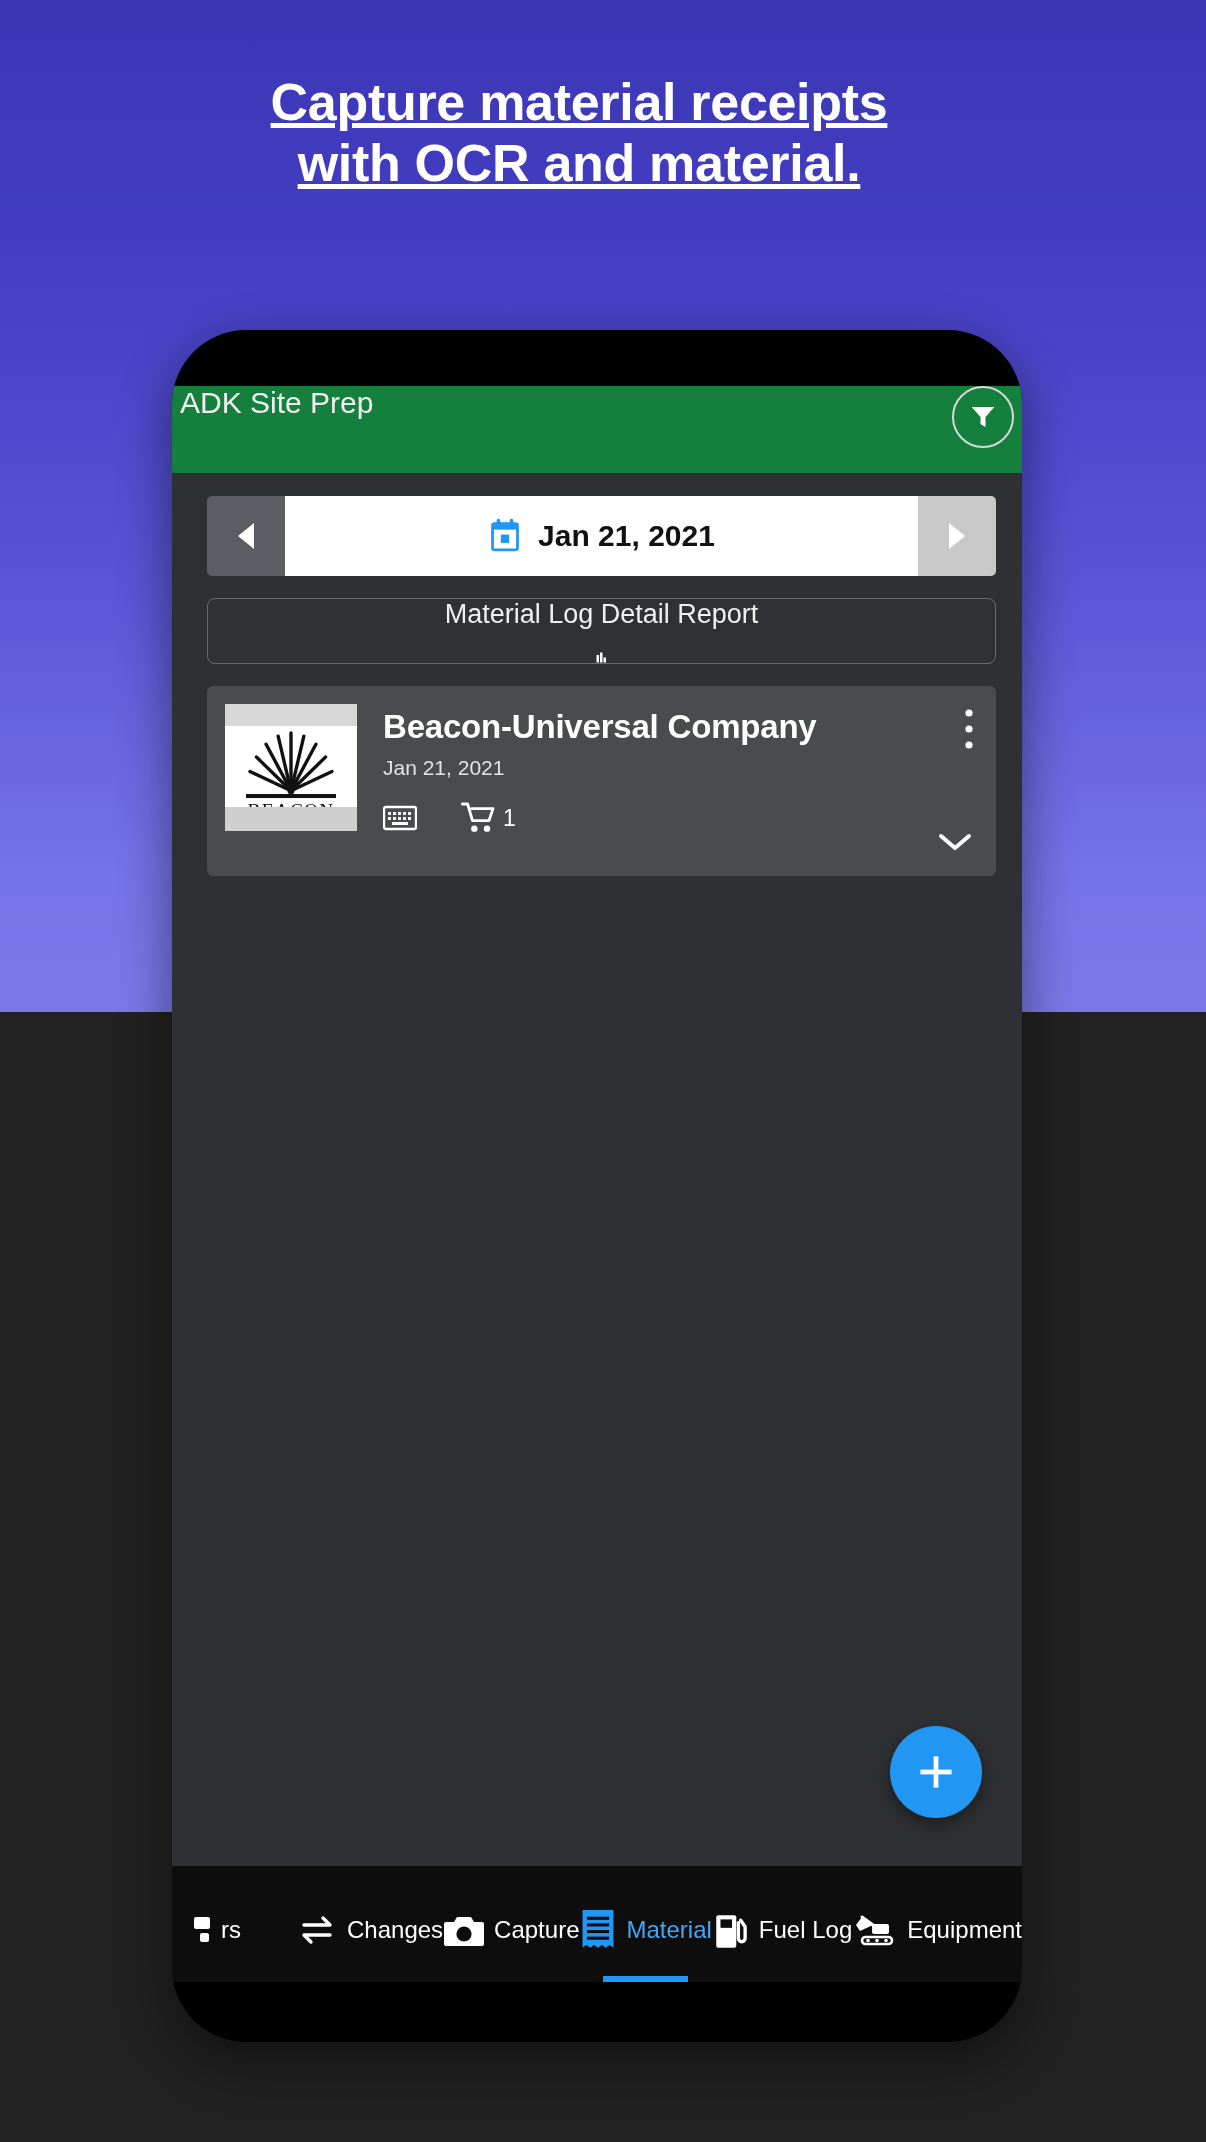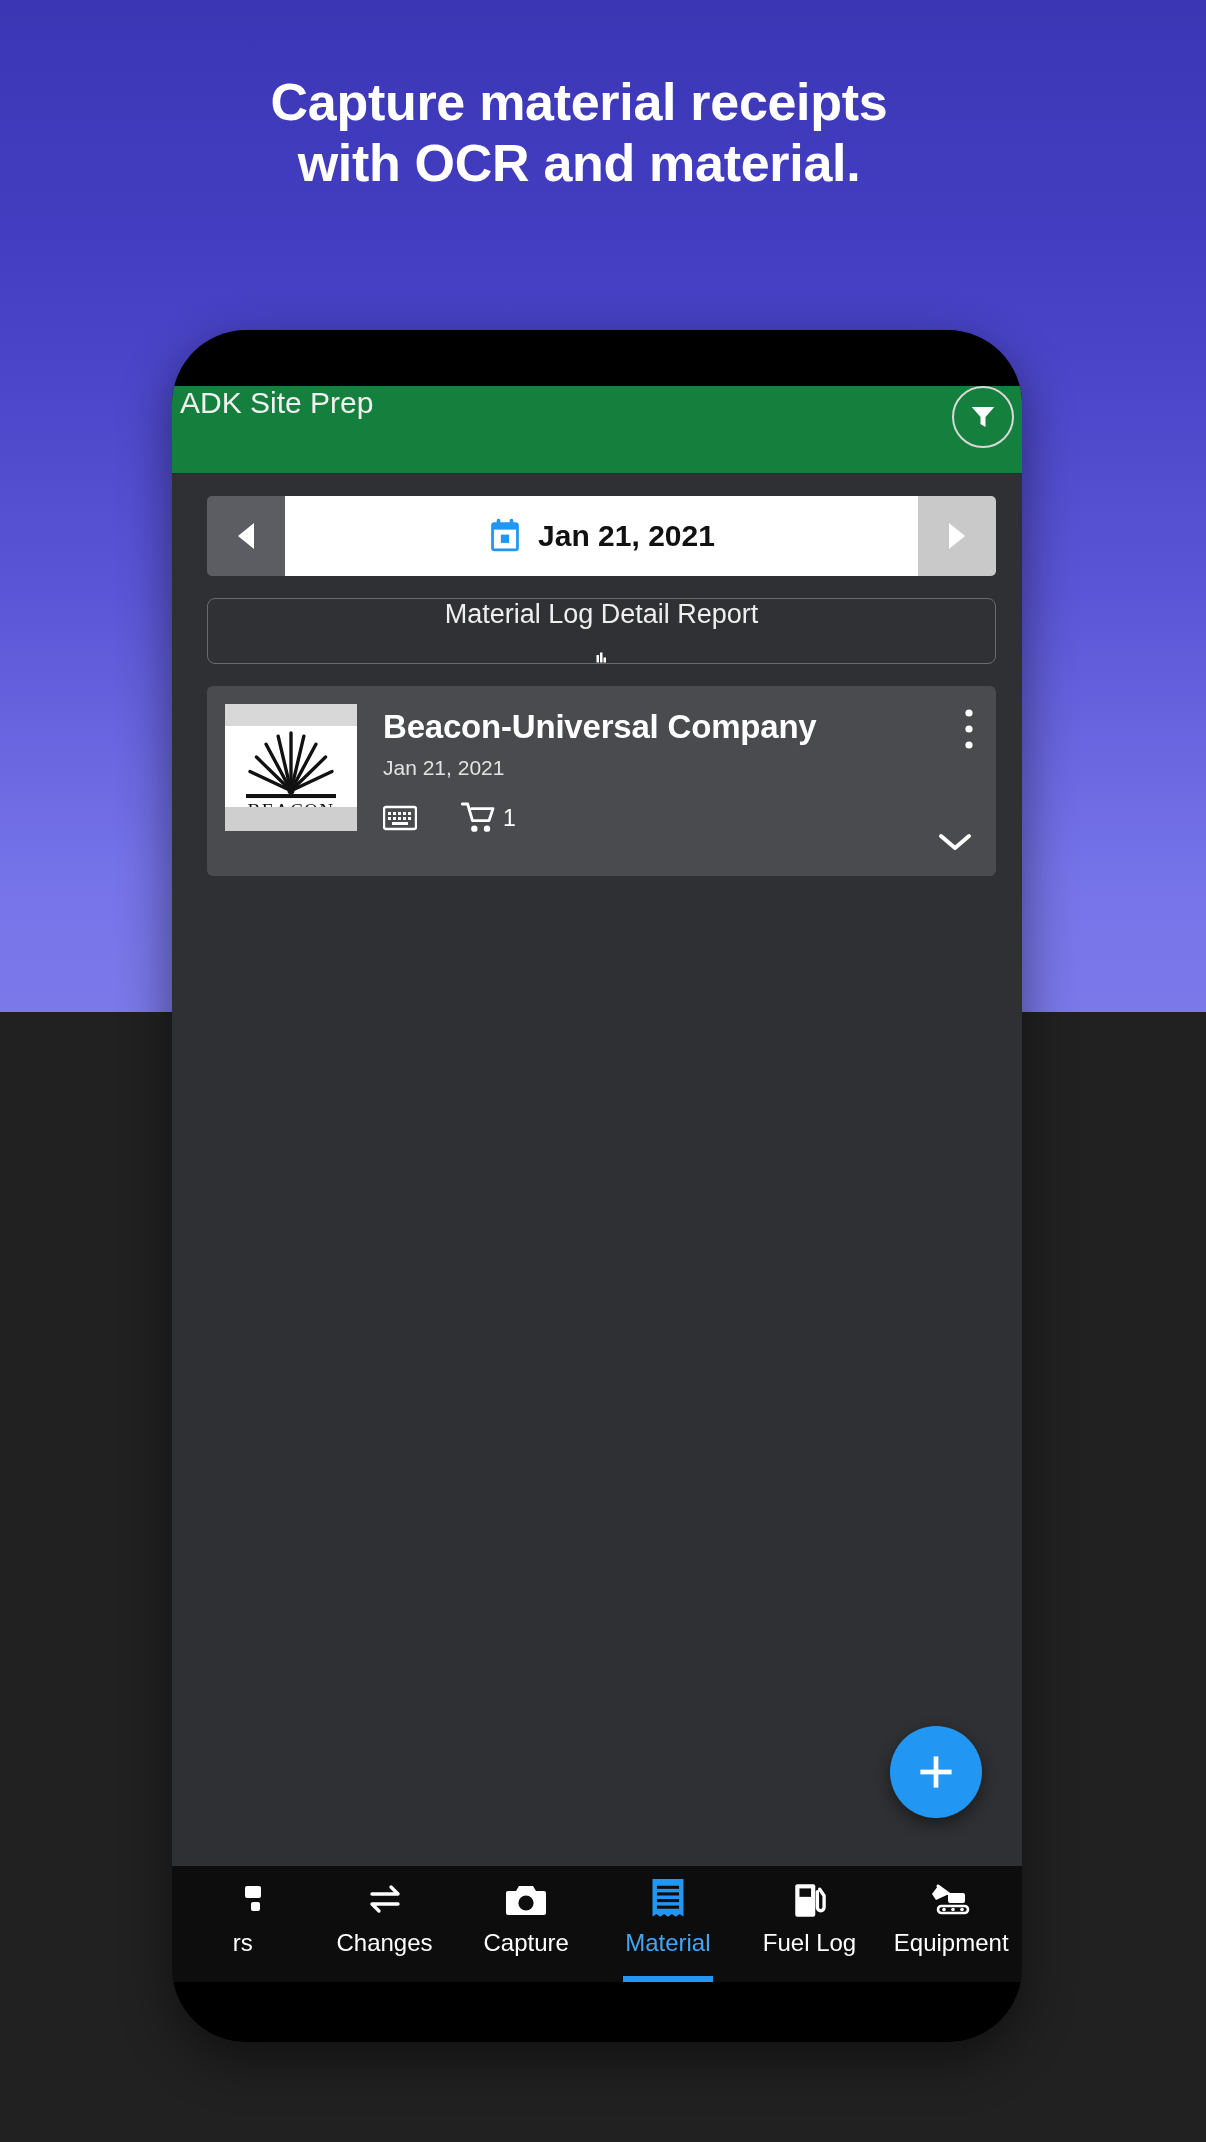--- a/index.html
+++ b/index.html
@@ -21,20 +21,21 @@
     position:absolute; left:0; top:1012px; width:1206px; height:1130px;
     background:#212121;
   }
 
   
   #headline {
     position:absolute; left:0; top:72px; width:1158px;
     text-align:center; color:#ffffff;
     font-size:52px; font-weight:700; line-height:1.18;
     letter-spacing:-0.3px;
+    text-decoration:underline;
   }
   #headline .ln { display:block; }
 
   
   #phone {
     position:absolute; left:172px; top:330px;
     width:850px; height:1712px;
     background:#000000;
     border-radius:74px;
     box-shadow:0 18px 52px rgba(0,0,0,.48);
@@ -126,21 +127,21 @@
     background:#2196f3; display:flex; align-items:center; justify-content:center;
     box-shadow:0 6px 16px rgba(0,0,0,.45); cursor:pointer;
   }
 
   
   #bottom-nav {
     position:absolute; left:0; bottom:0; width:850px; height:116px;
     background:#0d0d0d; display:flex; align-items:flex-start; padding-top:12px;
   }
   .nav-item {
-    flex:1; display:flex; flex-direction:column; align-items:center; gap:9px;
+    flex:1; display:flex; flex-direction:row; align-items:center; gap:9px;
     cursor:pointer; position:relative; height:104px;
   }
   .nav-label { font-size:24px; color:#ffffff; white-space:nowrap; }
   .nav-item.active .nav-label { color:#42a5f5; }
   .nav-underline {
     position:absolute; bottom:0; left:18%; width:64%; height:6px; background:#2196f3;
   }
   .nav-icon { height:42px; display:flex; align-items:flex-end; }
 </style>
 </head>

